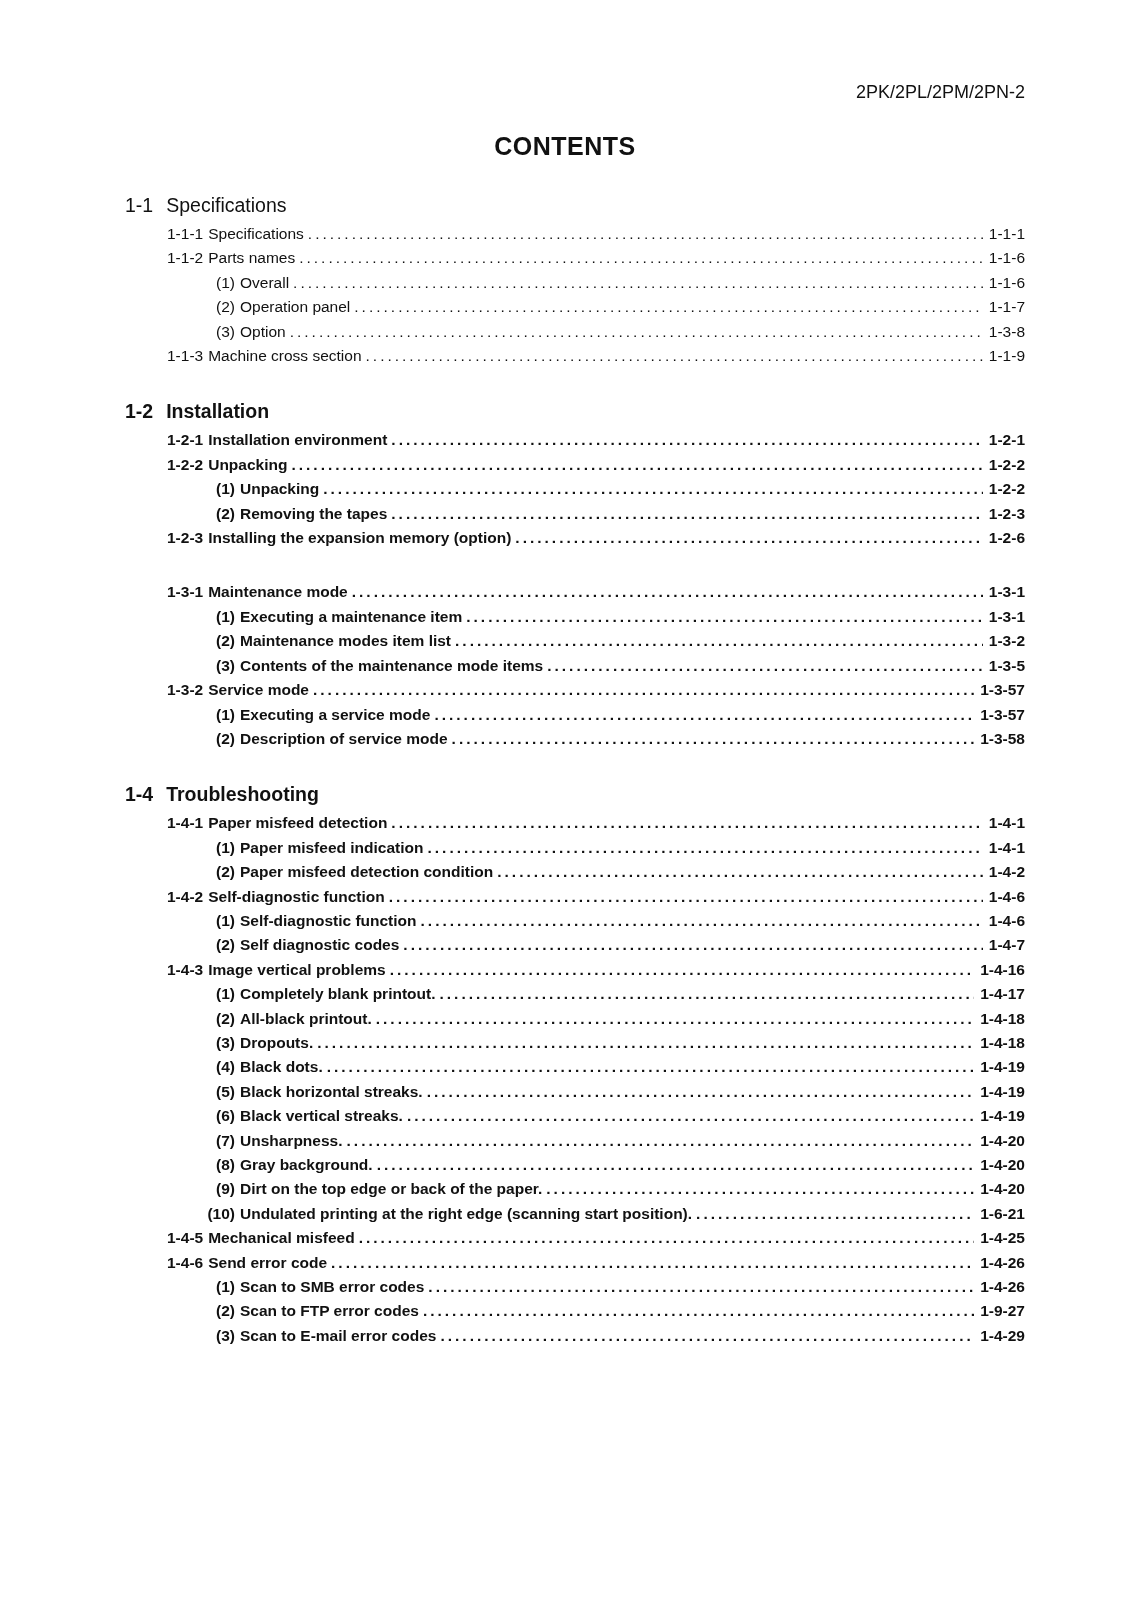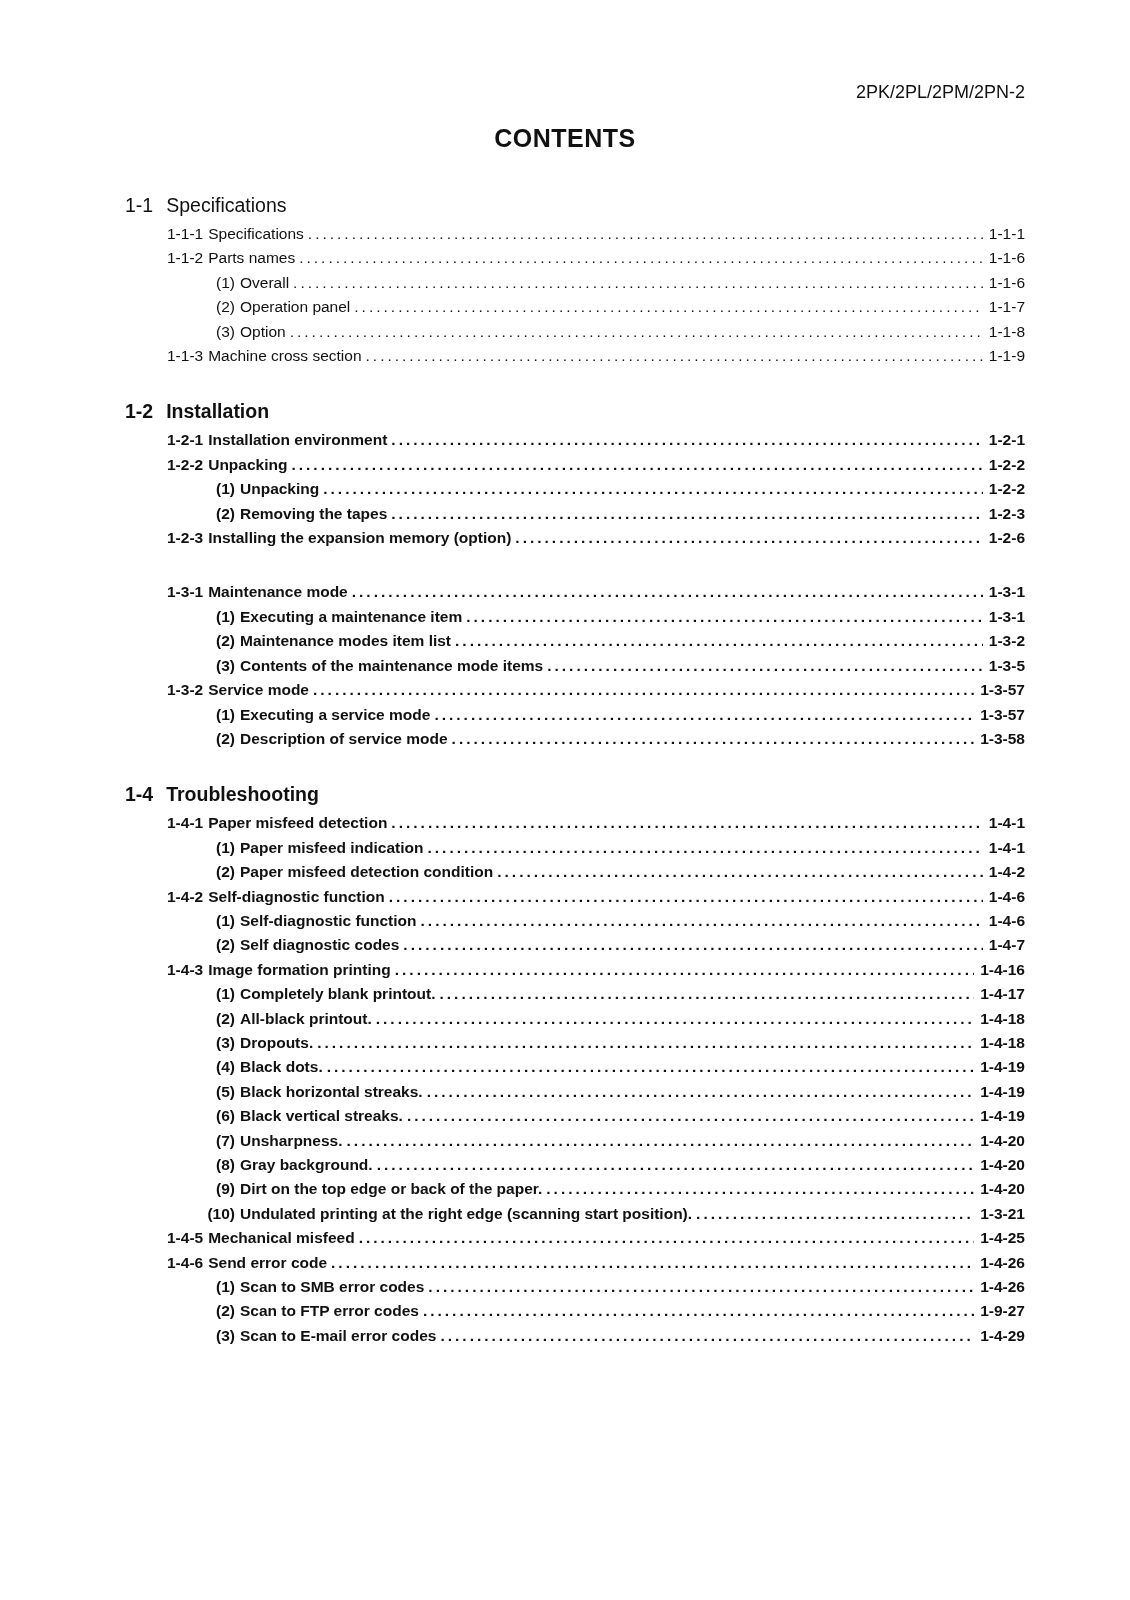--- a/index.html
+++ b/index.html
@@ -26,21 +26,21 @@
     right: 105px;
     font-size: 18px;
     line-height: 20px;
     white-space: nowrap;
   }
   .title {
     position: absolute;
     top: 122px;
     left: 0;
     right: 0;
-    margin: 0;
+    margin: 8px;
     text-align: center;
     font-size: 25px;
     font-weight: bold;
     letter-spacing: 0.5px;
     line-height: 32px;
   }
   .toc {
     position: absolute;
     top: 192px;
     left: 125px;
@@ -120,21 +120,21 @@
         <div class="toc-row lvl2">
           <span class="entry-num">(2)</span>
           <span class="entry-text">Operation panel</span>
           <span class="leader"></span>
           <span class="entry-page">1-1-7</span>
         </div>
         <div class="toc-row lvl2">
           <span class="entry-num">(3)</span>
           <span class="entry-text">Option</span>
           <span class="leader"></span>
-          <span class="entry-page">1-1-8</span>
+          <span class="entry-page">1-3-8</span>
         </div>
         <div class="toc-row lvl1">
           <span class="entry-num">1-1-3</span>
           <span class="entry-text">Machine cross section</span>
           <span class="leader"></span>
           <span class="entry-page">1-1-9</span>
         </div>
       </div>
       <div class="toc-section">
         <div class="section-heading">
@@ -252,21 +252,21 @@
           <span class="entry-page">1-4-6</span>
         </div>
         <div class="toc-row lvl2">
           <span class="entry-num">(2)</span>
           <span class="entry-text">Self diagnostic codes</span>
           <span class="leader"></span>
           <span class="entry-page">1-4-7</span>
         </div>
         <div class="toc-row lvl1">
           <span class="entry-num">1-4-3</span>
-          <span class="entry-text">Image formation printing</span>
+          <span class="entry-text">Image vertical problems</span>
           <span class="leader"></span>
           <span class="entry-page">1-4-16</span>
         </div>
         <div class="toc-row lvl2">
           <span class="entry-num">(1)</span>
           <span class="entry-text">Completely blank printout.</span>
           <span class="leader"></span>
           <span class="entry-page">1-4-17</span>
         </div>
         <div class="toc-row lvl2">
@@ -314,21 +314,21 @@
         <div class="toc-row lvl2">
           <span class="entry-num">(9)</span>
           <span class="entry-text">Dirt on the top edge or back of the paper.</span>
           <span class="leader"></span>
           <span class="entry-page">1-4-20</span>
         </div>
         <div class="toc-row lvl2">
           <span class="entry-num">(10)</span>
           <span class="entry-text">Undulated printing at the right edge (scanning start position).</span>
           <span class="leader"></span>
-          <span class="entry-page">1-3-21</span>
+          <span class="entry-page">1-6-21</span>
         </div>
         <div class="toc-row lvl1">
           <span class="entry-num">1-4-5</span>
           <span class="entry-text">Mechanical misfeed</span>
           <span class="leader"></span>
           <span class="entry-page">1-4-25</span>
         </div>
         <div class="toc-row lvl1">
           <span class="entry-num">1-4-6</span>
           <span class="entry-text">Send error code</span>

